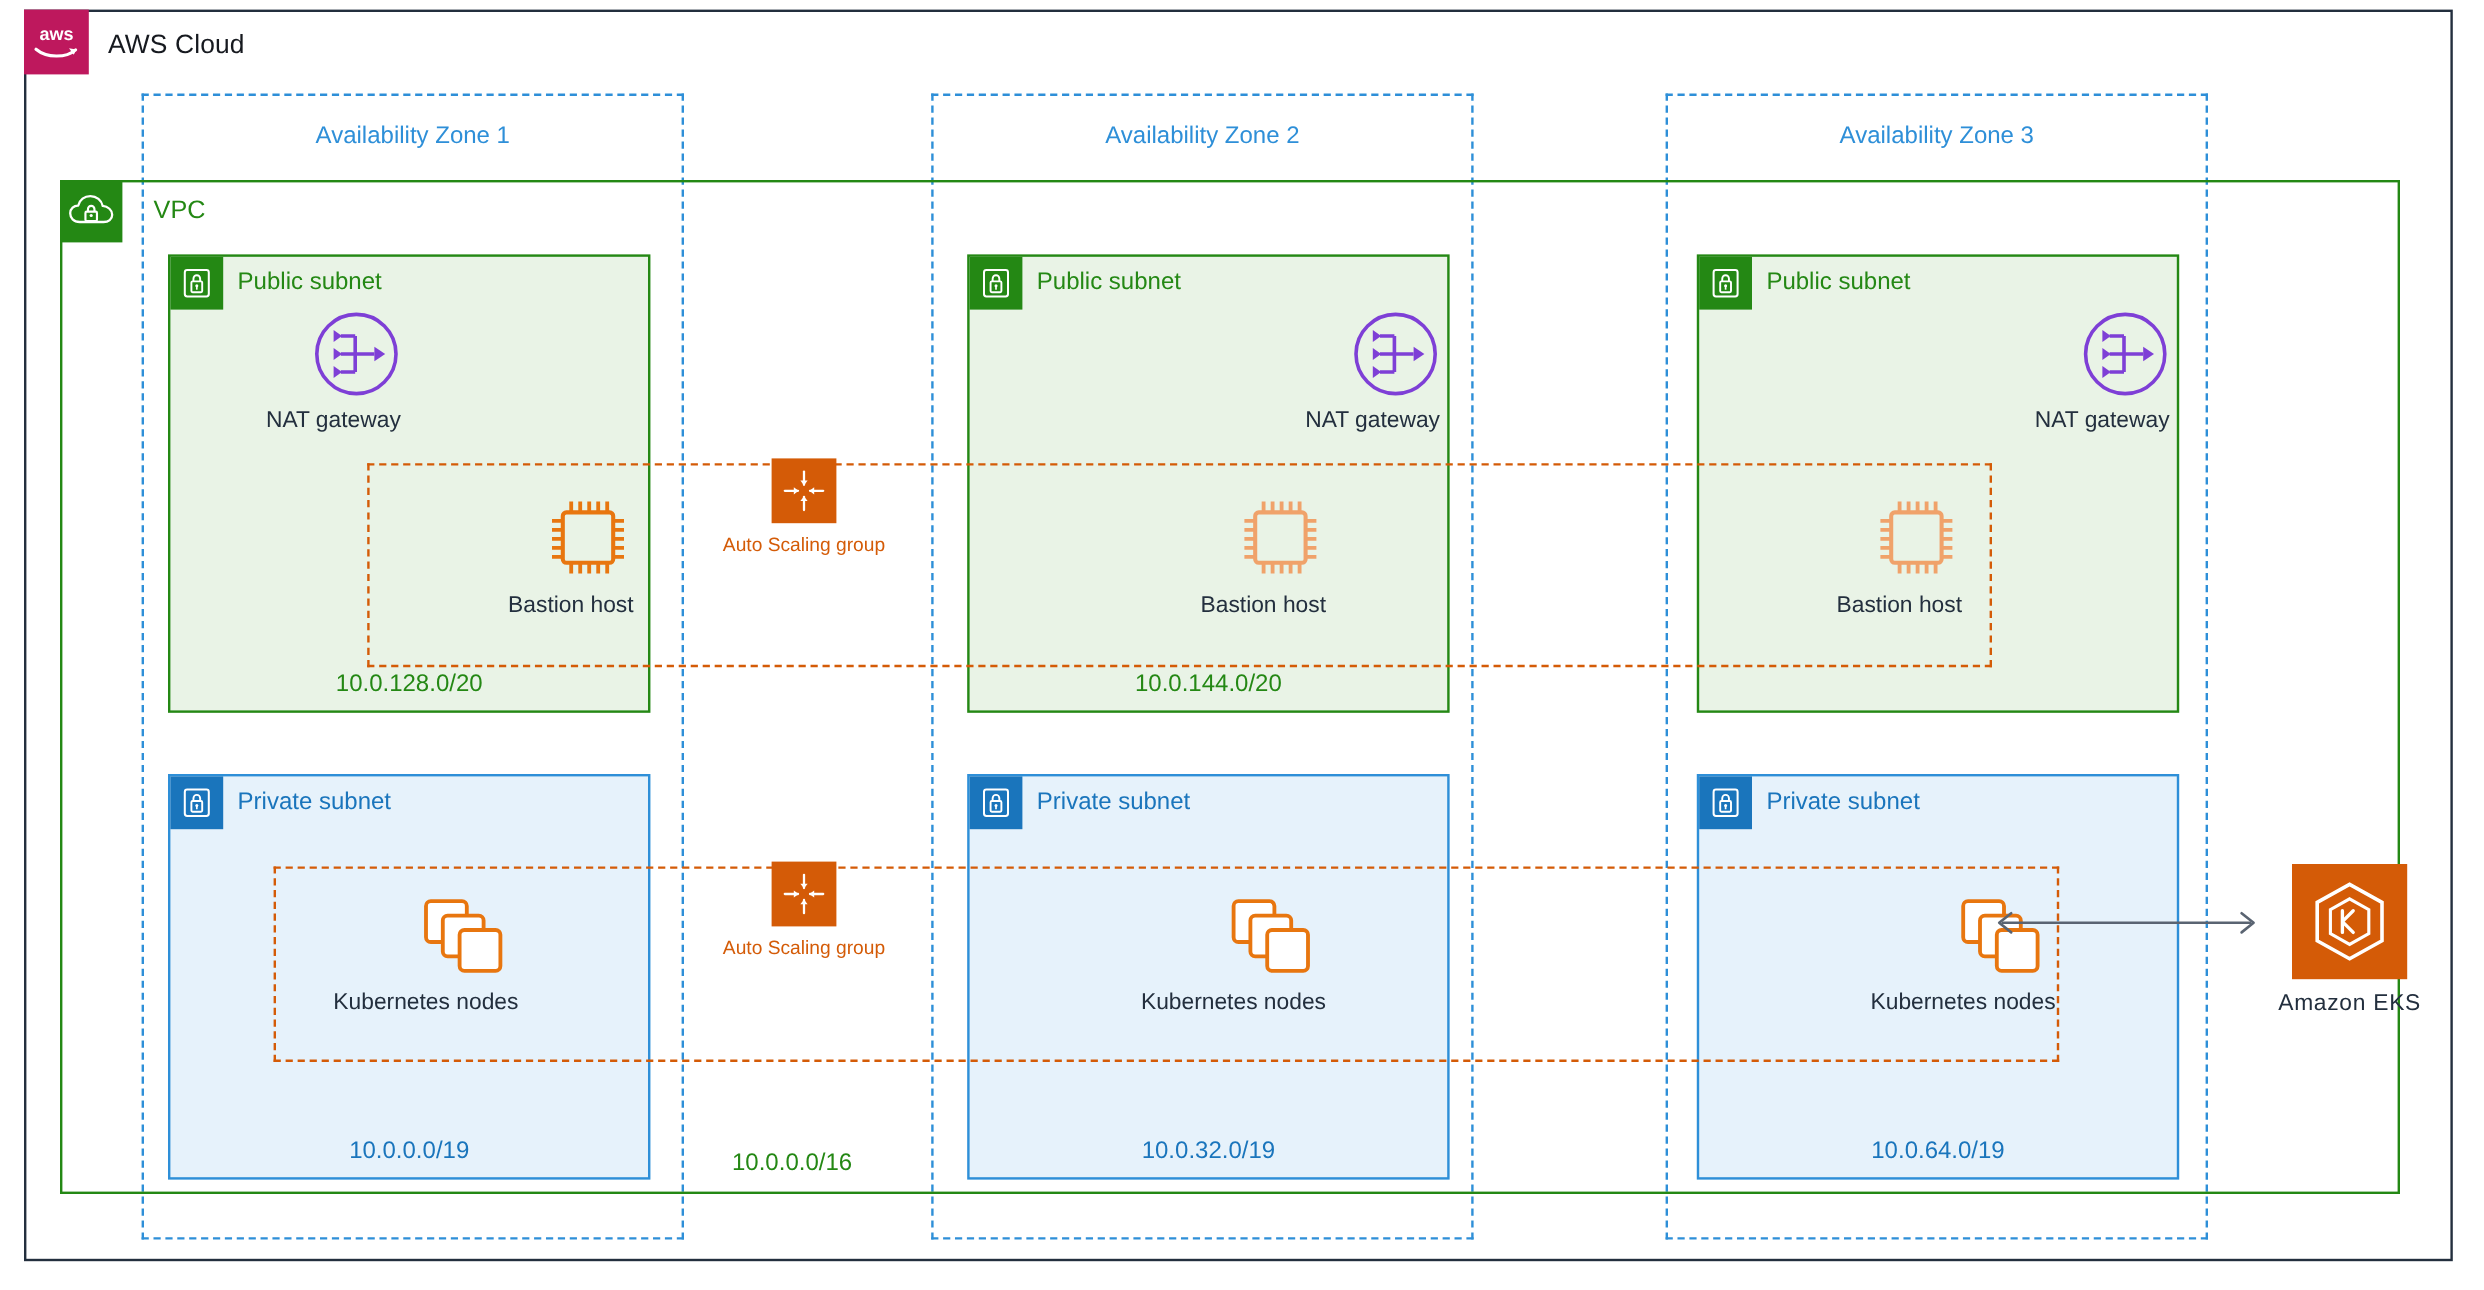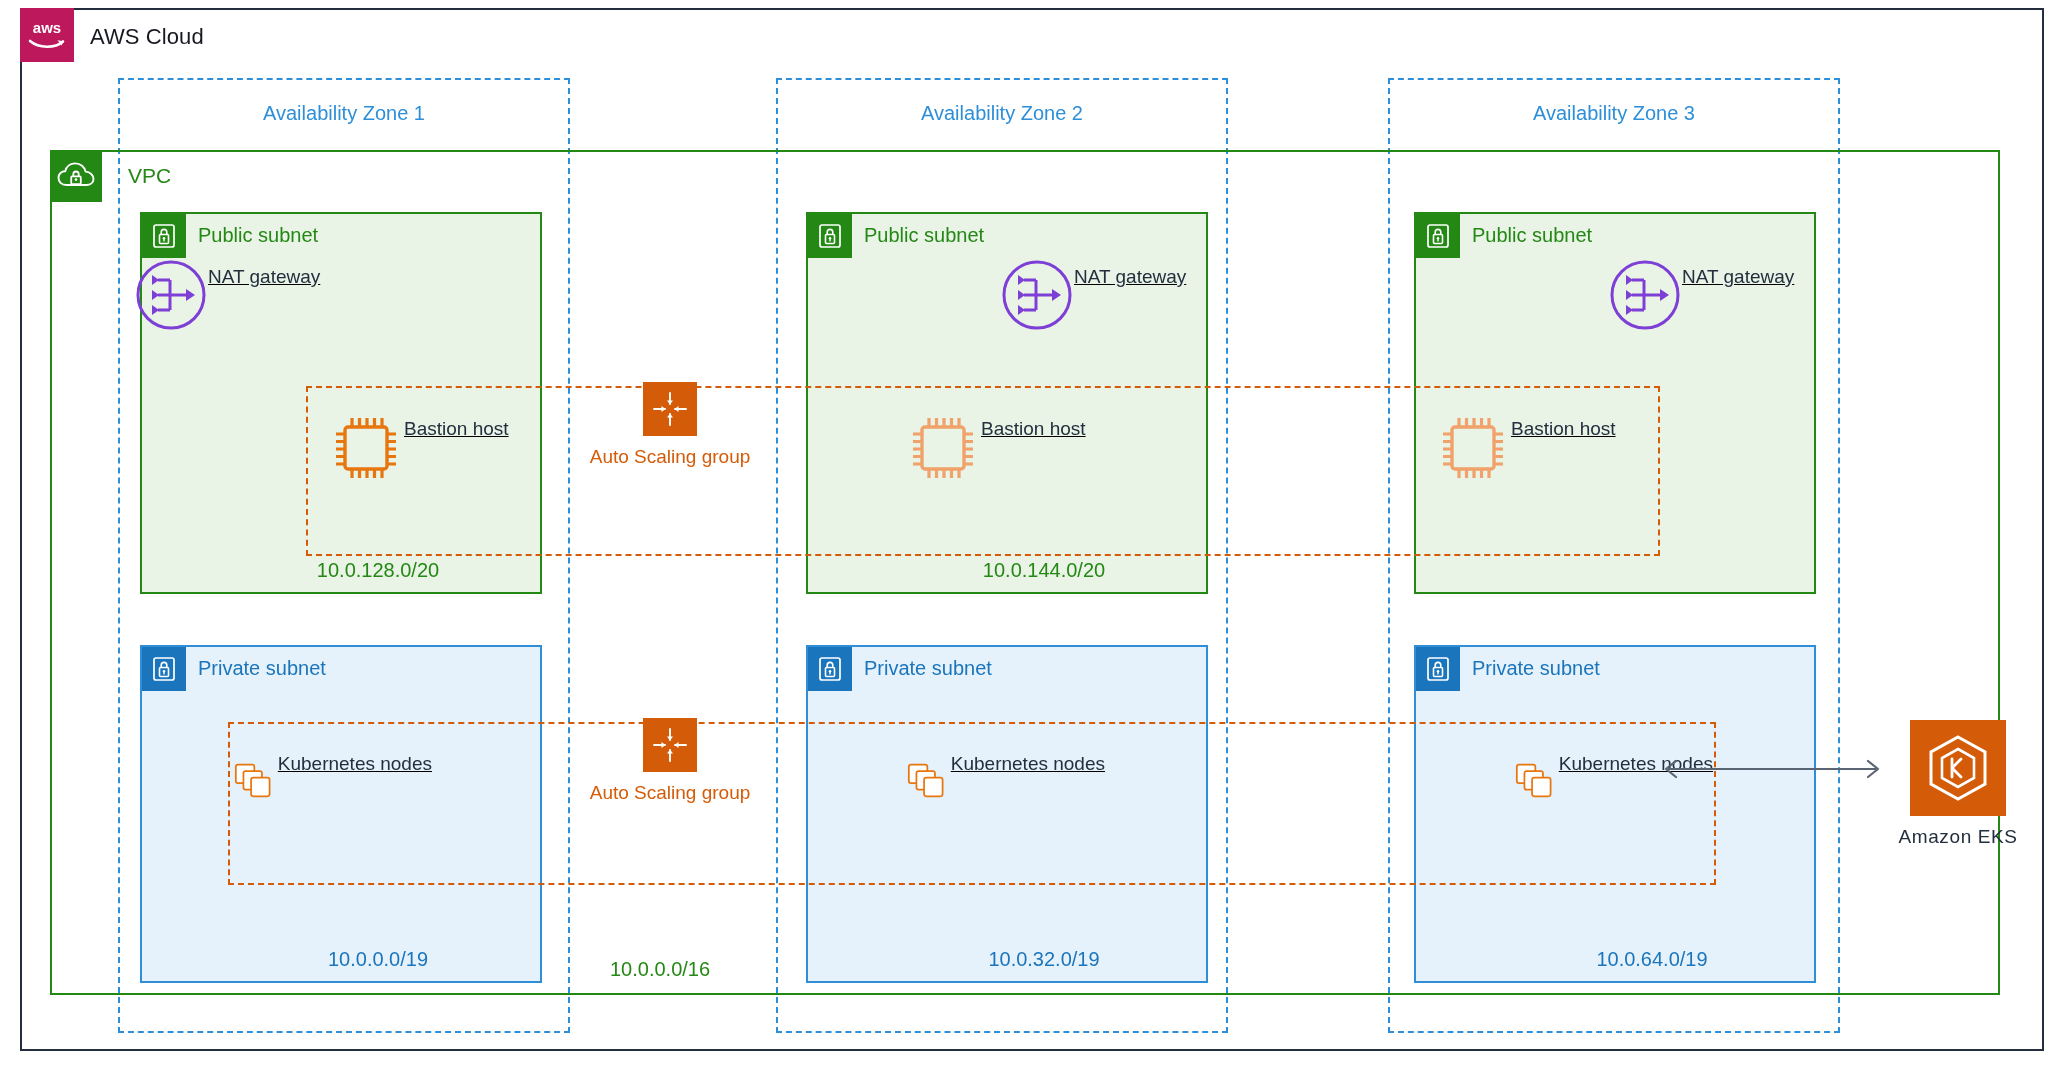--- a/index.html
+++ b/index.html
@@ -141,32 +141,31 @@
   }
   .subnet.public .subnet-title { color: #248814; }
   .subnet.private .subnet-title { color: #1A75BC; }
   .subnet-cidr {
     position: absolute;
     bottom: 10px;
     width: 100%;
     text-align: center;
     font-size: 20px;
     white-space: nowrap;
-    margin-left: 37px;
   }
   .subnet.public .subnet-cidr { color: #248814; }
   .subnet.private .subnet-cidr { color: #1A75BC; }
 
   
   .node {
     position: absolute;
     display: flex;
-    align-items: flex-start;
+    flex-direction: column;
+    align-items: flex-end;
     width: 200px;
-    text-decoration: underline;
   }
   .node .caption {
     margin-top: 8px;
     font-size: 19px;
     color: #232F3E;
     white-space: nowrap;
     text-align: center;
   }
 
   
@@ -187,21 +186,21 @@
   .asg-marker .asg-icon-box {
     width: 54px;
     height: 54px;
     background: #D45B07;
     display: flex;
     align-items: center;
     justify-content: center;
   }
   .asg-marker .asg-label {
     margin-top: 10px;
-    font-size: 19px;
+    font-size: 16px;
     color: #D45B07;
     white-space: nowrap;
   }
 
   
   #eks-node {
     position: absolute;
     left: 1878px;
     top: 720px;
     width: 160px;

